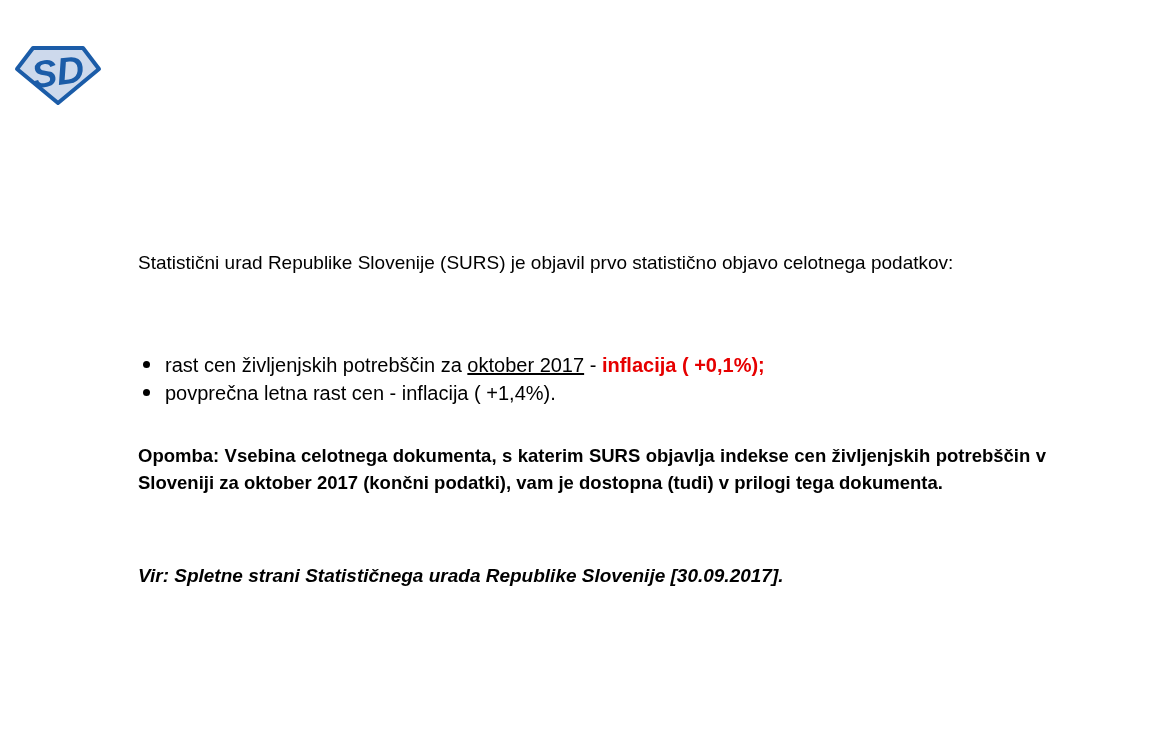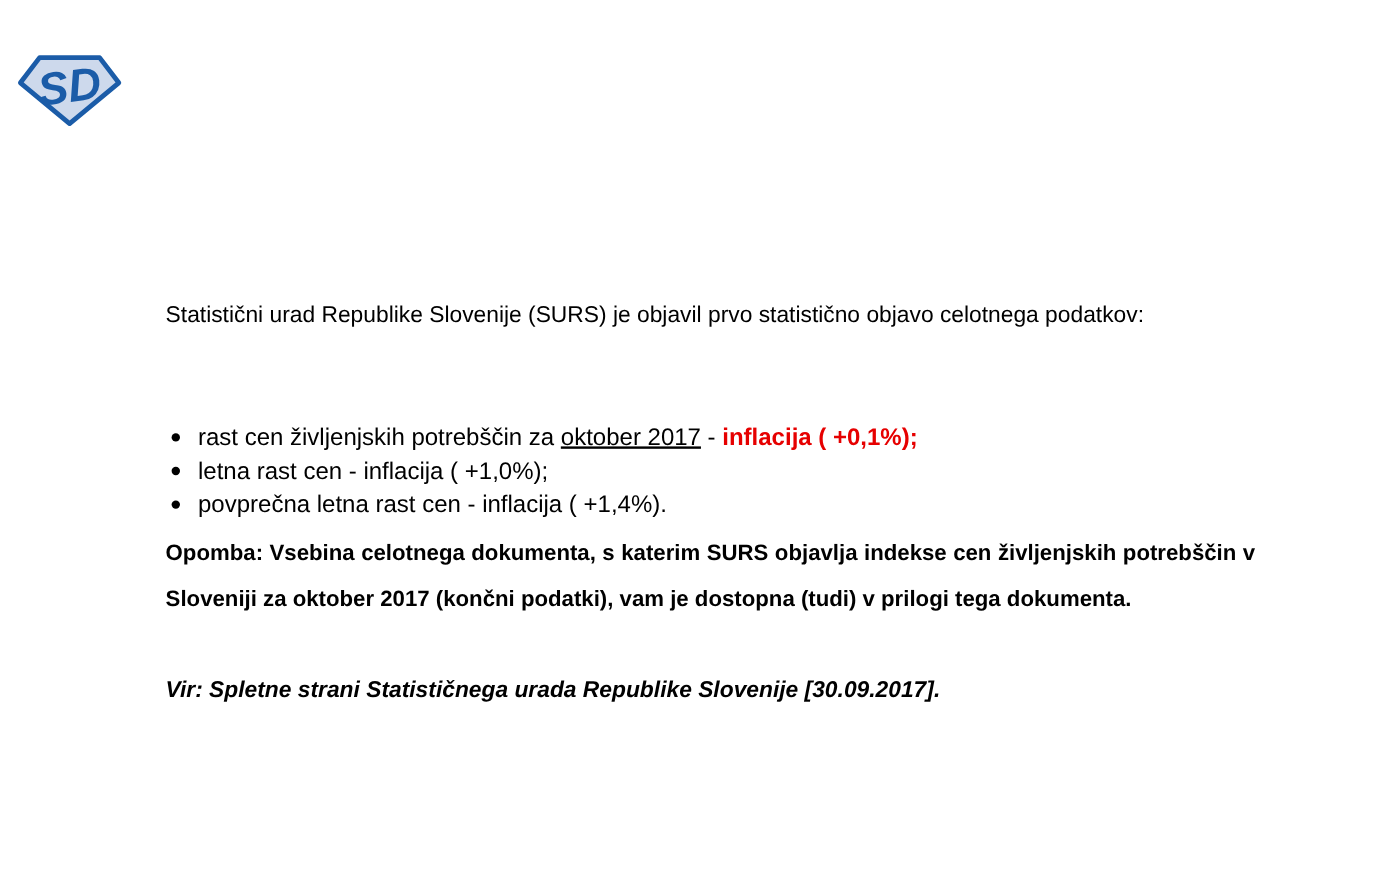--- a/index.html
+++ b/index.html
@@ -73,21 +73,21 @@
   .highlight-red {
     color: #e60000;
     font-weight: bold;
   }
   .note {
     position: absolute;
     left: 138px;
     top: 442px;
     width: 908px;
     font-size: 18.5px;
-    line-height: 38px;
+    line-height: 27px;
     font-weight: bold;
     text-align: justify;
   }
   .source-line {
     position: absolute;
     left: 138px;
     top: 565px;
     width: 908px;
     font-size: 19px;
     font-weight: bold;
@@ -109,24 +109,20 @@
 
   <div class="intro">Statistični urad Republike Slovenije (SURS) je objavil prvo statistično objavo celotnega podatkov:</div>
 
   <div class="bullet-list">
     <div class="bullet-row">
       <span class="bullet-dot"></span>
       <span><span>rast cen življenjskih potrebščin za </span><span class="underlined">oktober 2017</span><span> - </span><span class="highlight-red">inflacija ( +0,1%);</span></span>
     </div>
     <div class="bullet-row">
       <span class="bullet-dot"></span>
-      <span>letna rast cen - inflacija ( +1,0%);</span>
-    </div>
-    <div class="bullet-row">
-      <span class="bullet-dot"></span>
       <span>povprečna letna rast cen - inflacija ( +1,4%).</span>
     </div>
   </div>
 
   <div class="note">Opomba: Vsebina celotnega dokumenta, s katerim SURS objavlja indekse cen življenjskih potrebščin v Sloveniji za oktober 2017 (končni podatki), vam je dostopna (tudi) v prilogi tega dokumenta.</div>
 
   <div class="source-line">Vir: Spletne strani Statističnega urada Republike Slovenije [30.09.2017].</div>
 
 </div>
 

